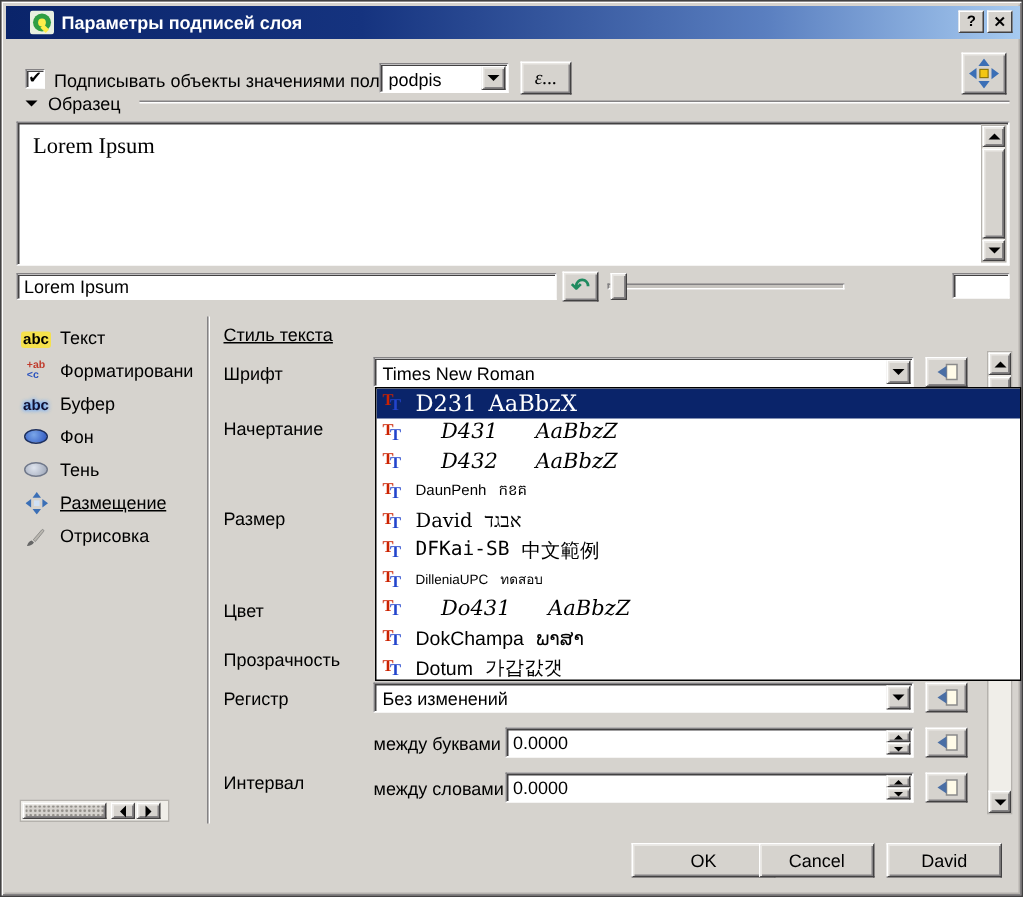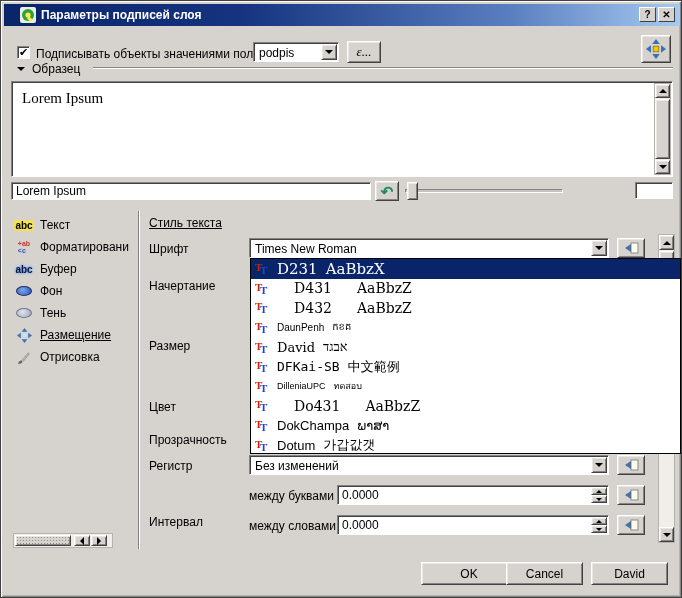--- a/index.html
+++ b/index.html
@@ -68,21 +68,21 @@
   .ic-shfill { background:radial-gradient(circle at 40% 35%, #dfe4ee, #9aa3b5); border:1px solid #70788a; }
 
   
   .fdrop { left:249px; top:257px; width:431px; height:196px; background:#fff; border:1px solid #000; z-index:30; overflow:hidden;text-align:center; }
   .fd-row { height:19.6px; display:flex; align-items:center; gap:8px; padding:0 3px; white-space:nowrap; }
   .fd-row.sel { background:#0a246a; color:#fff; }
   .tt { position:relative; width:15px; height:15px; flex:0 0 15px; font:bold 11px "Liberation Serif",serif; }
   .tt .t1::before { content:"T"; position:absolute; left:1px; top:0; color:#cc2200; }
   .tt .t2::before { content:"T"; position:absolute; left:6px; top:3px; color:#2244cc; }
   .r0 { font-family:"DejaVu Serif",serif; font-size:15px; }
-  .r1,.r2,.r7 { font-family:"DejaVu Serif",serif; font-size:14px;gap:25px; }
+  .r1,.r2,.r7 { font-family:"DejaVu Serif",serif; font-style:italic; font-size:14px;gap:25px; }
   .r3 { font-size:10px; }
   .r4 { font-family:"DejaVu Serif",serif; font-size:13px; }
   .r5 { font-family:"DejaVu Sans Mono",monospace; font-size:13px; }
   .r6 { font-size:9px; }
   .r8 { font-size:13px; }
   .r9 { font-size:13px; }
 
   .plabel { position:absolute; font-size:12px; white-space:nowrap; }
   .fbtn { display:flex; align-items:center; justify-content:center; font-size:12px; }
   .checkmark { font-size:11px; line-height:11px; }

